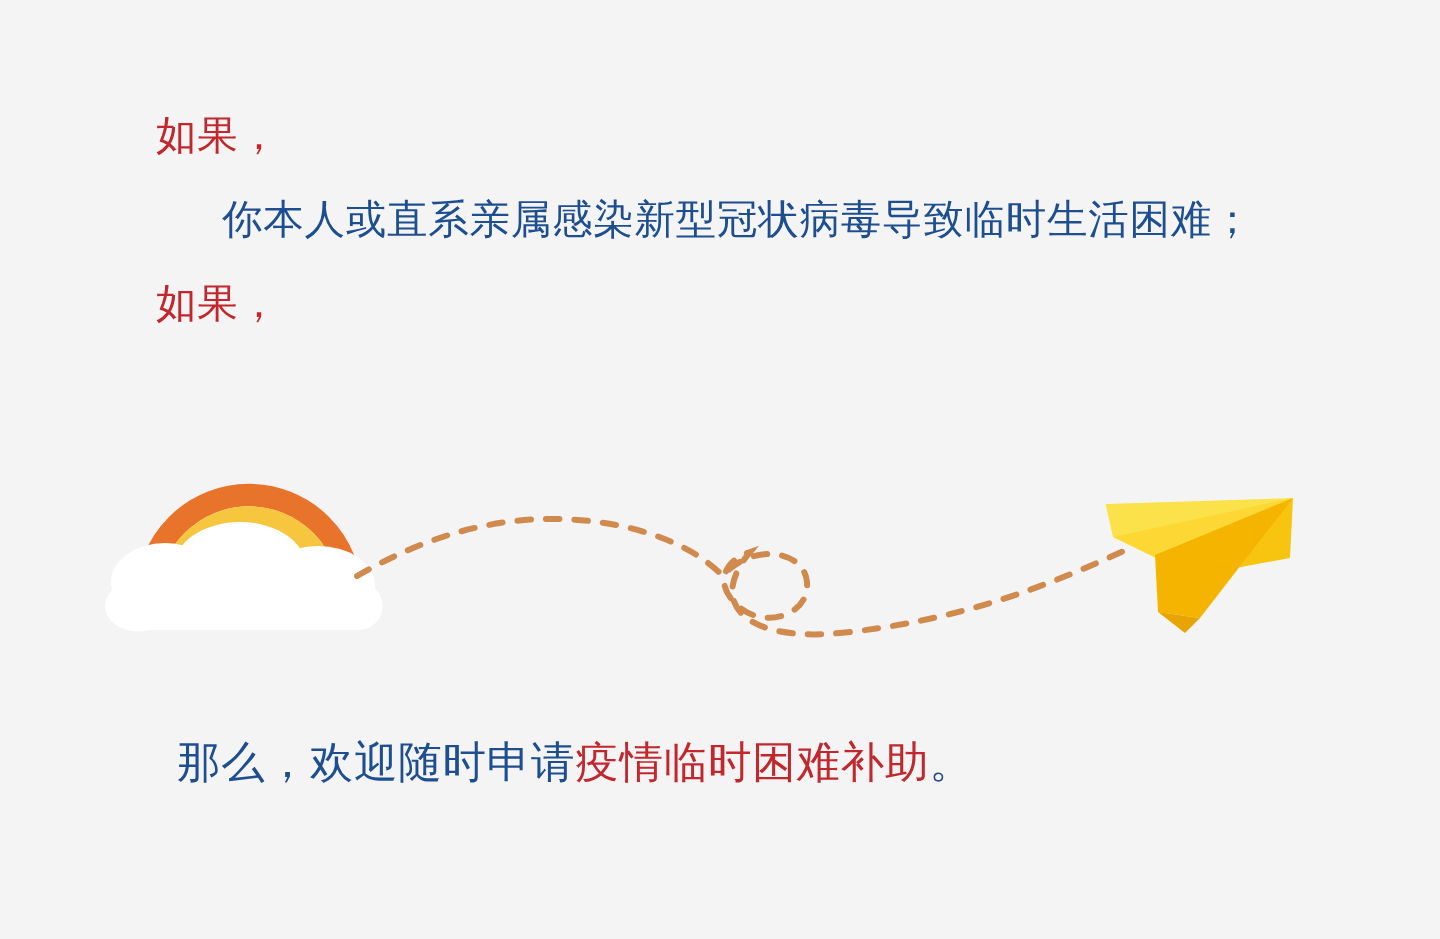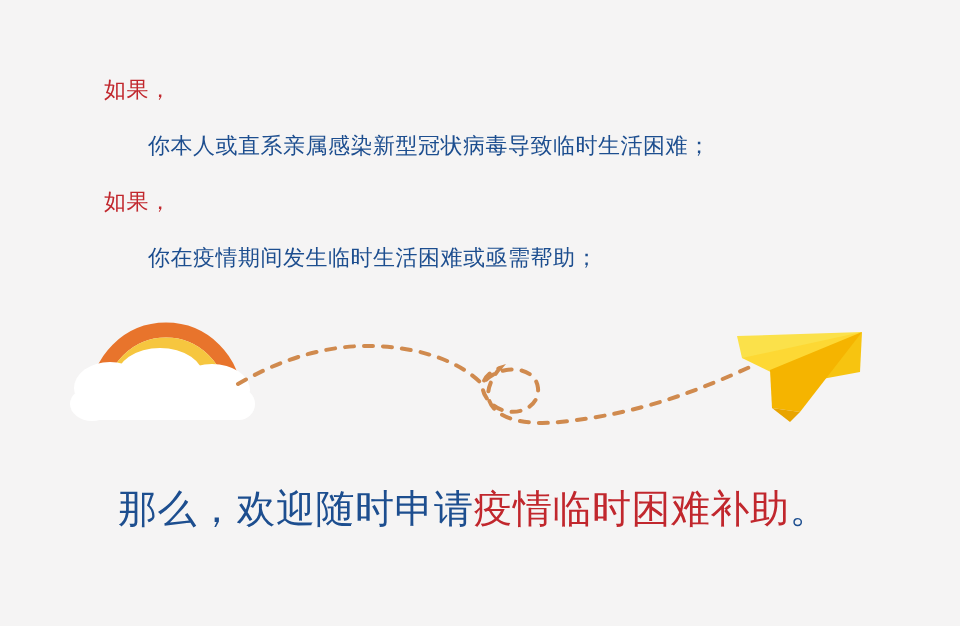--- a/index.html
+++ b/index.html
@@ -18,34 +18,34 @@
   }
 
   
   .text-block {
     position: absolute;
     left: 104px;
     top: 62px;
     width: 830px;
   }
   .line {
-    font-size: 22px;
+    font-size: 27px;
     line-height: 56px;
     letter-spacing: 0.5px;
     white-space: nowrap;
     font-weight: 400;
   }
   .line.red   { color: #c1272d; }
   .line.blue  { color: #1d4e8f; margin-left: 44px; }
 
   .closing {
     position: absolute;
     left: 118px;
     top: 487px;
-    font-size: 39px;
+    font-size: 29px;
     line-height: 44px;
     white-space: nowrap;
     letter-spacing: 0.5px;
   }
   .closing .seg-blue { color: #1d4e8f; }
   .closing .seg-red  { color: #c1272d; }
 
   
   .illustration {
     position: absolute;
@@ -58,21 +58,20 @@
 </style>
 </head>
 <body>
 
 <div id="poster">
 
   <div class="text-block">
     <div class="line red">如果，</div>
     <div class="line blue">你本人或直系亲属感染新型冠状病毒导致临时生活困难；</div>
     <div class="line red">如果，</div>
-    <div class="line blue">你在疫情期间发生临时生活困难或亟需帮助；</div>
   </div>
 
   <div class="illustration">
     <svg width="960" height="160" viewBox="0 0 960 160" xmlns="http://www.w3.org/2000/svg">
 
       <g>
         <path d="M98 98 A68 68 0 0 1 234 98" fill="none" stroke="#e8742c" stroke-width="15"></path>
         <path d="M113 98 A53 53 0 0 1 219 98" fill="none" stroke="#f6c63f" stroke-width="15"></path>
         <path d="M128 98 A38 38 0 0 1 204 98" fill="none" stroke="#a3cf62" stroke-width="15"></path>
         <path d="M143 98 A23 23 0 0 1 189 98" fill="none" stroke="#82c6e8" stroke-width="15"></path>

